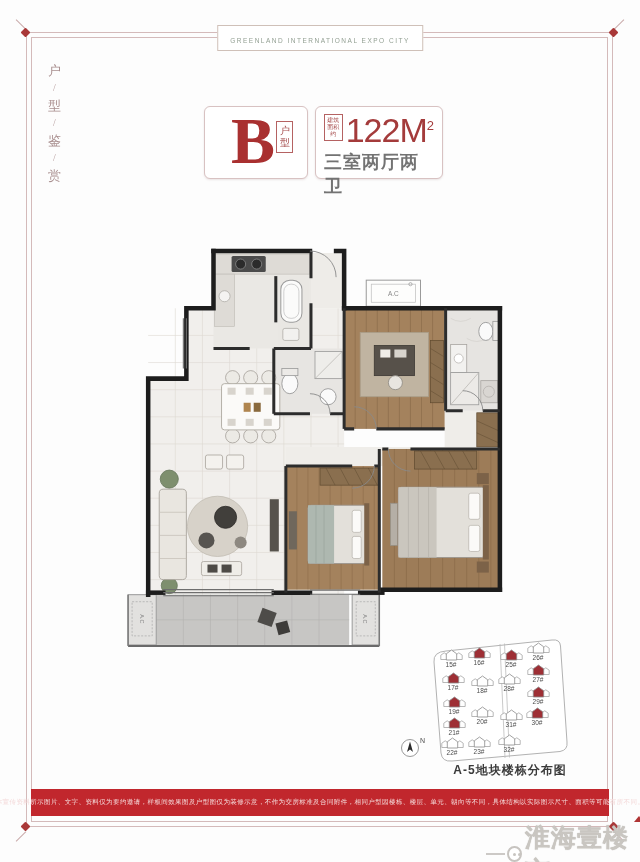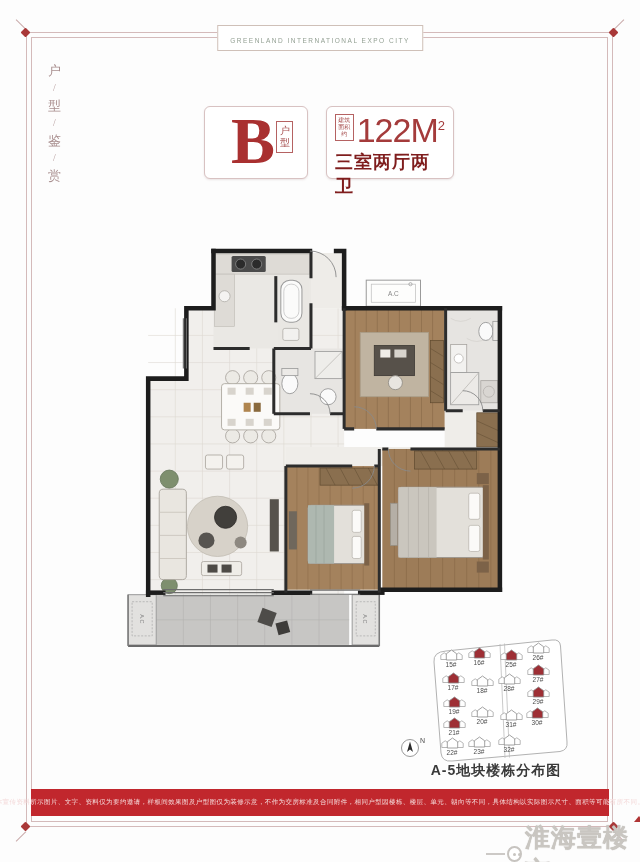--- a/index.html
+++ b/index.html
@@ -36,41 +36,41 @@
   
   .unit-card { position:absolute; left:204px; top:106px; display:flex; z-index:2; }
   .unit-box { background:#fff; border:1px solid #d8c2c2; border-radius:6px;
               box-shadow:0 1px 2px rgba(180,150,150,.25); }
   .unit-left { width:104px; height:73px; position:relative; }
   .unit-letter { position:absolute; left:26px; top:-6px; font-family:"Liberation Serif", serif;
                  font-weight:bold; font-size:66px; color:#a93030; line-height:80px; }
   .unit-tag { position:absolute; right:14px; top:14px; width:17px; padding:3px 2px;
               border:1px solid #b56262; color:#a54a4a; font-size:10px; line-height:12px;
               text-align:right; word-break:break-all; }
-  .unit-right { width:128px; height:73px; margin-left:18px; padding:6px 8px 0 8px; }
+  .unit-right { width:128px; height:73px; margin-left:7px; padding:6px 8px 0 8px; }
   .area-row { display:flex; align-items:flex-end; }
   .area-note { border:1px solid #b56262; color:#a54a4a; font-size:6px; line-height:7px;
                padding:2px 2px; margin:0 3px 6px 0; text-align:center; }
   .area-note i { display:block; font-style:normal; }
   .area-val { font-size:34px; line-height:34px; color:#a43b3b; letter-spacing:-1px; }
   .area-sup { font-size:13px; color:#a43b3b; margin-bottom:14px; }
-  .rooms { font-size:18px; font-weight:bold; color:#7f1d1d; letter-spacing:1px; margin-top:3px; }
+  .rooms { font-size:18px; font-weight:bold; color:#737373; letter-spacing:1px; margin-top:3px; }
 
   
   .plan { position:absolute; left:113px; top:248px; width:407px; height:412px; }
 
   
   .siteplan { position:absolute; left:420px; top:634px; width:155px; height:132px; }
   .siteplan svg.bound { position:absolute; left:0; top:0; }
   .bldg { position:absolute; width:30px; text-align:center; color:#fff; }
   .bldg[data-state="highlighted"] { color:#9e2f35; }
   .bicon { width:23px; height:12px; display:block; margin:0 auto; }
   .blabel { font-size:6.5px; color:#4d4d4d; line-height:7px; }
-  .sp-caption { position:absolute; left:416px; top:762px; width:160px; text-align:center;
-                font-size:14px; font-weight:bold; color:#3a3a3a; letter-spacing:1px; }
+  .sp-caption { position:absolute; left:430px; top:762px; width:160px; text-align:center;
+                font-size:12px; font-weight:bold; color:#3a3a3a; letter-spacing:1px; }
   .compass { position:absolute; left:400px; top:735px; width:26px; height:24px; }
 
   
   .notice-bar { position:absolute; left:31px; top:789px; width:578px; height:27px;
                 background:#c1272d; display:flex; align-items:center; justify-content:center; }
   .notice-bar span { color:#f4d9d9; font-size:6.5px; letter-spacing:.4px; white-space:nowrap; }
 
   
   .watermark { position:absolute; left:486px; top:821px; display:flex; align-items:center;
                z-index:5; }

